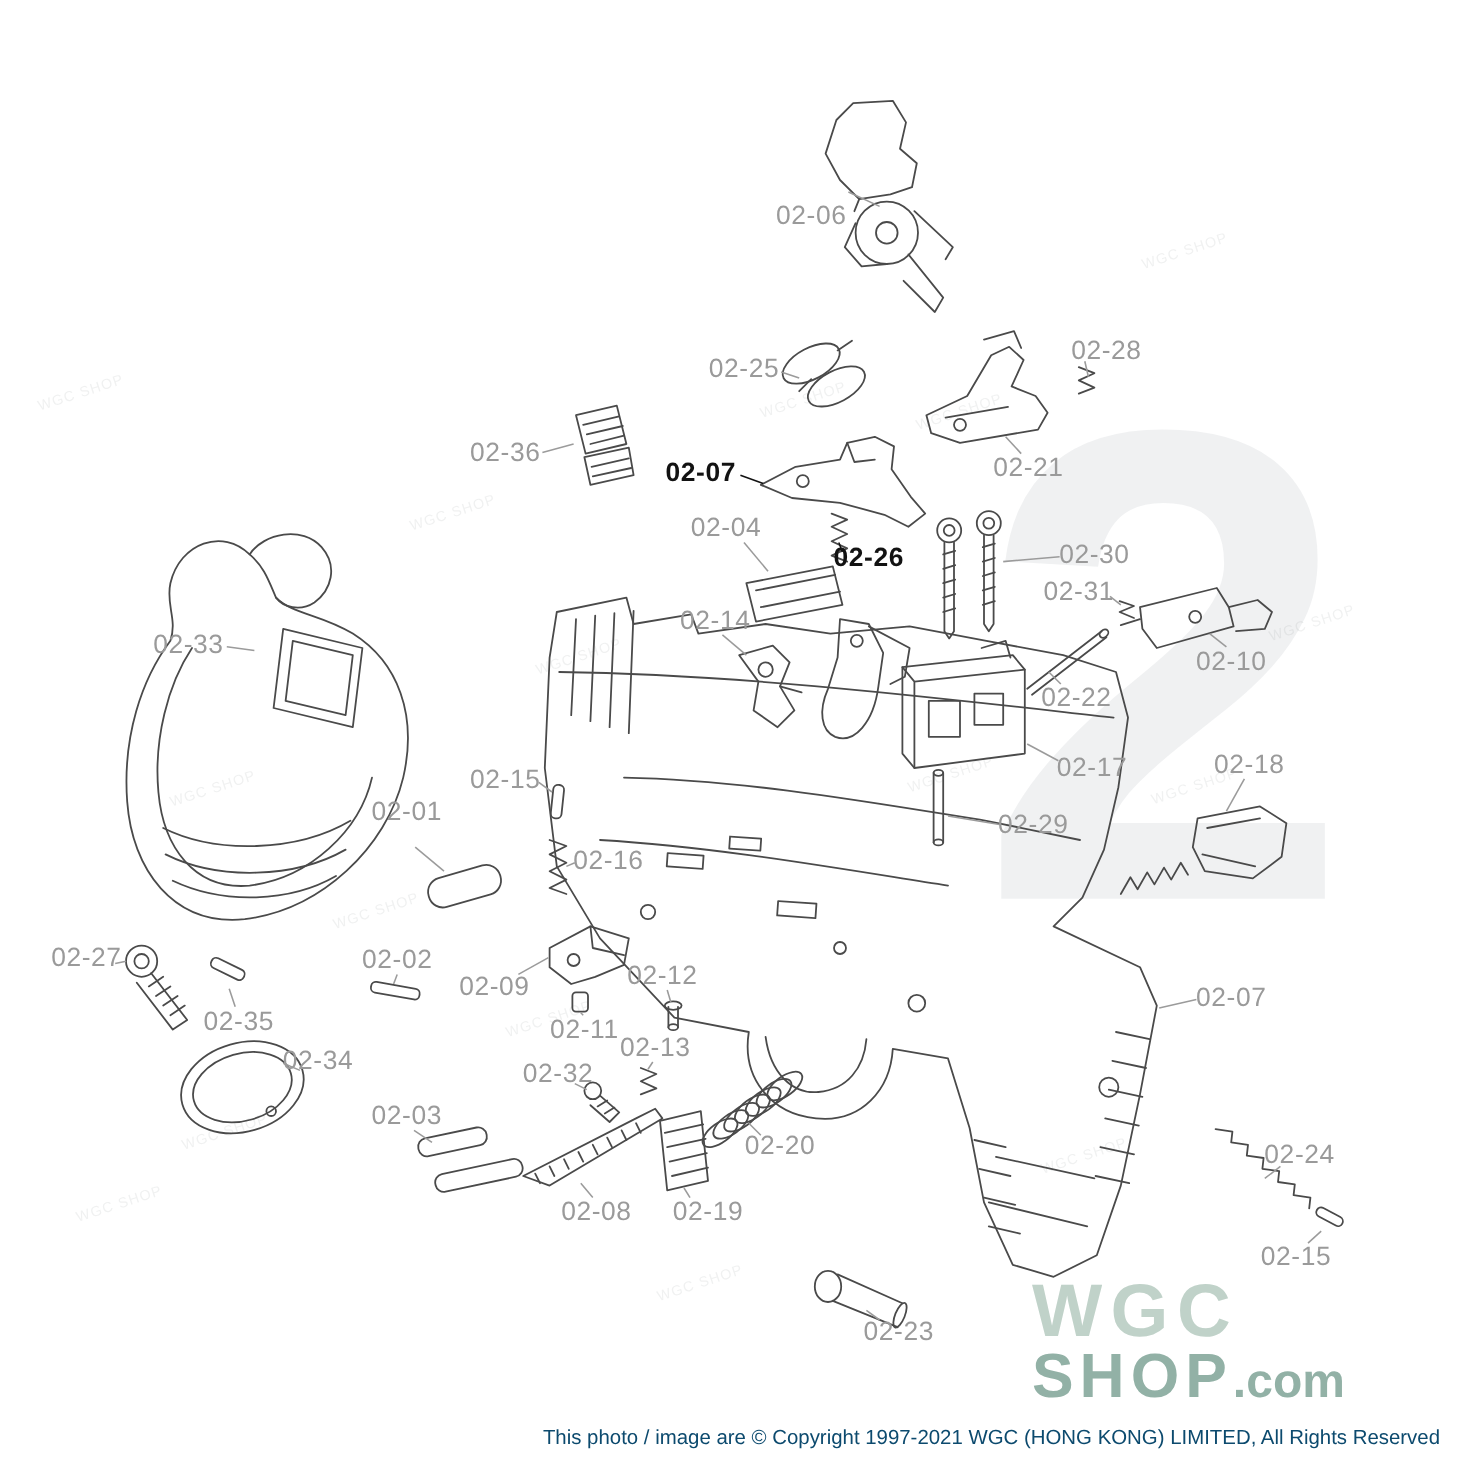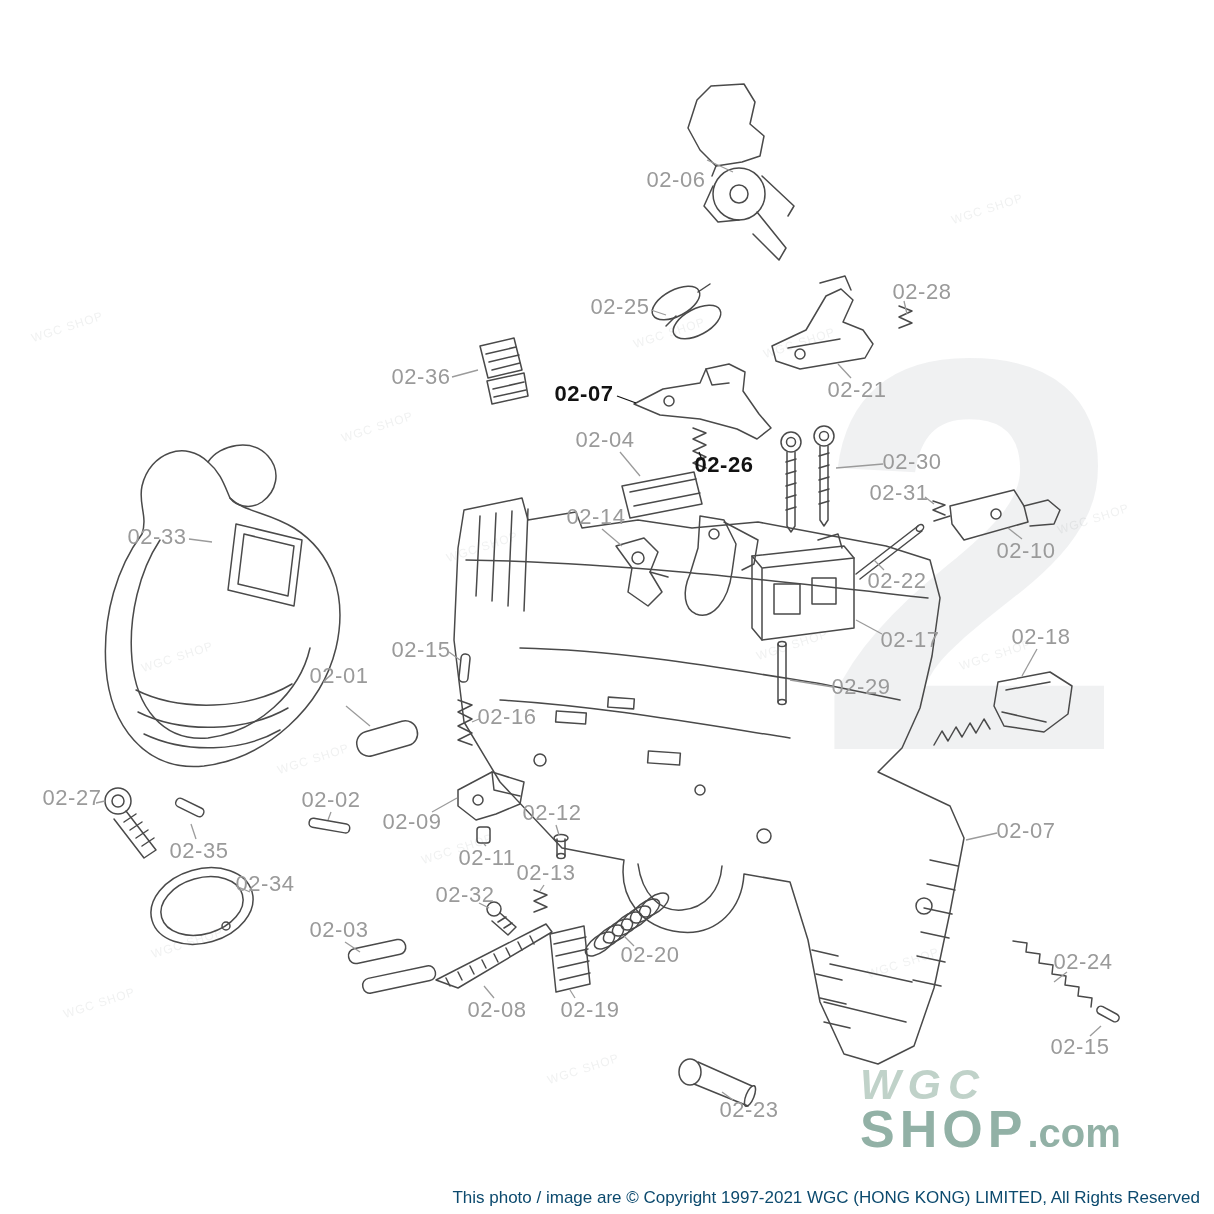--- a/index.html
+++ b/index.html
@@ -17,21 +17,21 @@
   #leader-svg line { stroke-width:1.3; }
 
   
   #label-layer { position:absolute; left:0; top:0; width:100%; height:100%; }
   .part-label { position:absolute; transform:translate(-50%,-50%); font-size:22px; letter-spacing:0.5px;
                 color:#9a9a9a; white-space:nowrap; }
   .part-label.hl { color:#121212; font-weight:700; }
 
   
   #logo { position:absolute; left:860px; top:1064px; line-height:0.95; }
-  #logo .wgc  { font-size:43px; font-weight:700; letter-spacing:7px; color:#c0d2c9;font-style:italic; }
+  #logo .wgc  { font-size:62px; font-weight:700; letter-spacing:7px; color:#c0d2c9; }
   #logo .shop { font-size:52px; font-weight:700; letter-spacing:5px; color:#92b1a6; }
   #logo .com  { font-size:40px; font-weight:700; color:#92b1a6; }
 
   #copyright { position:absolute; right:14px; bottom:6px; font-size:17px; color:#0c4a6e; white-space:nowrap; }
 </style>
 </head>
 <body>
 
 <div id="stage">
 

